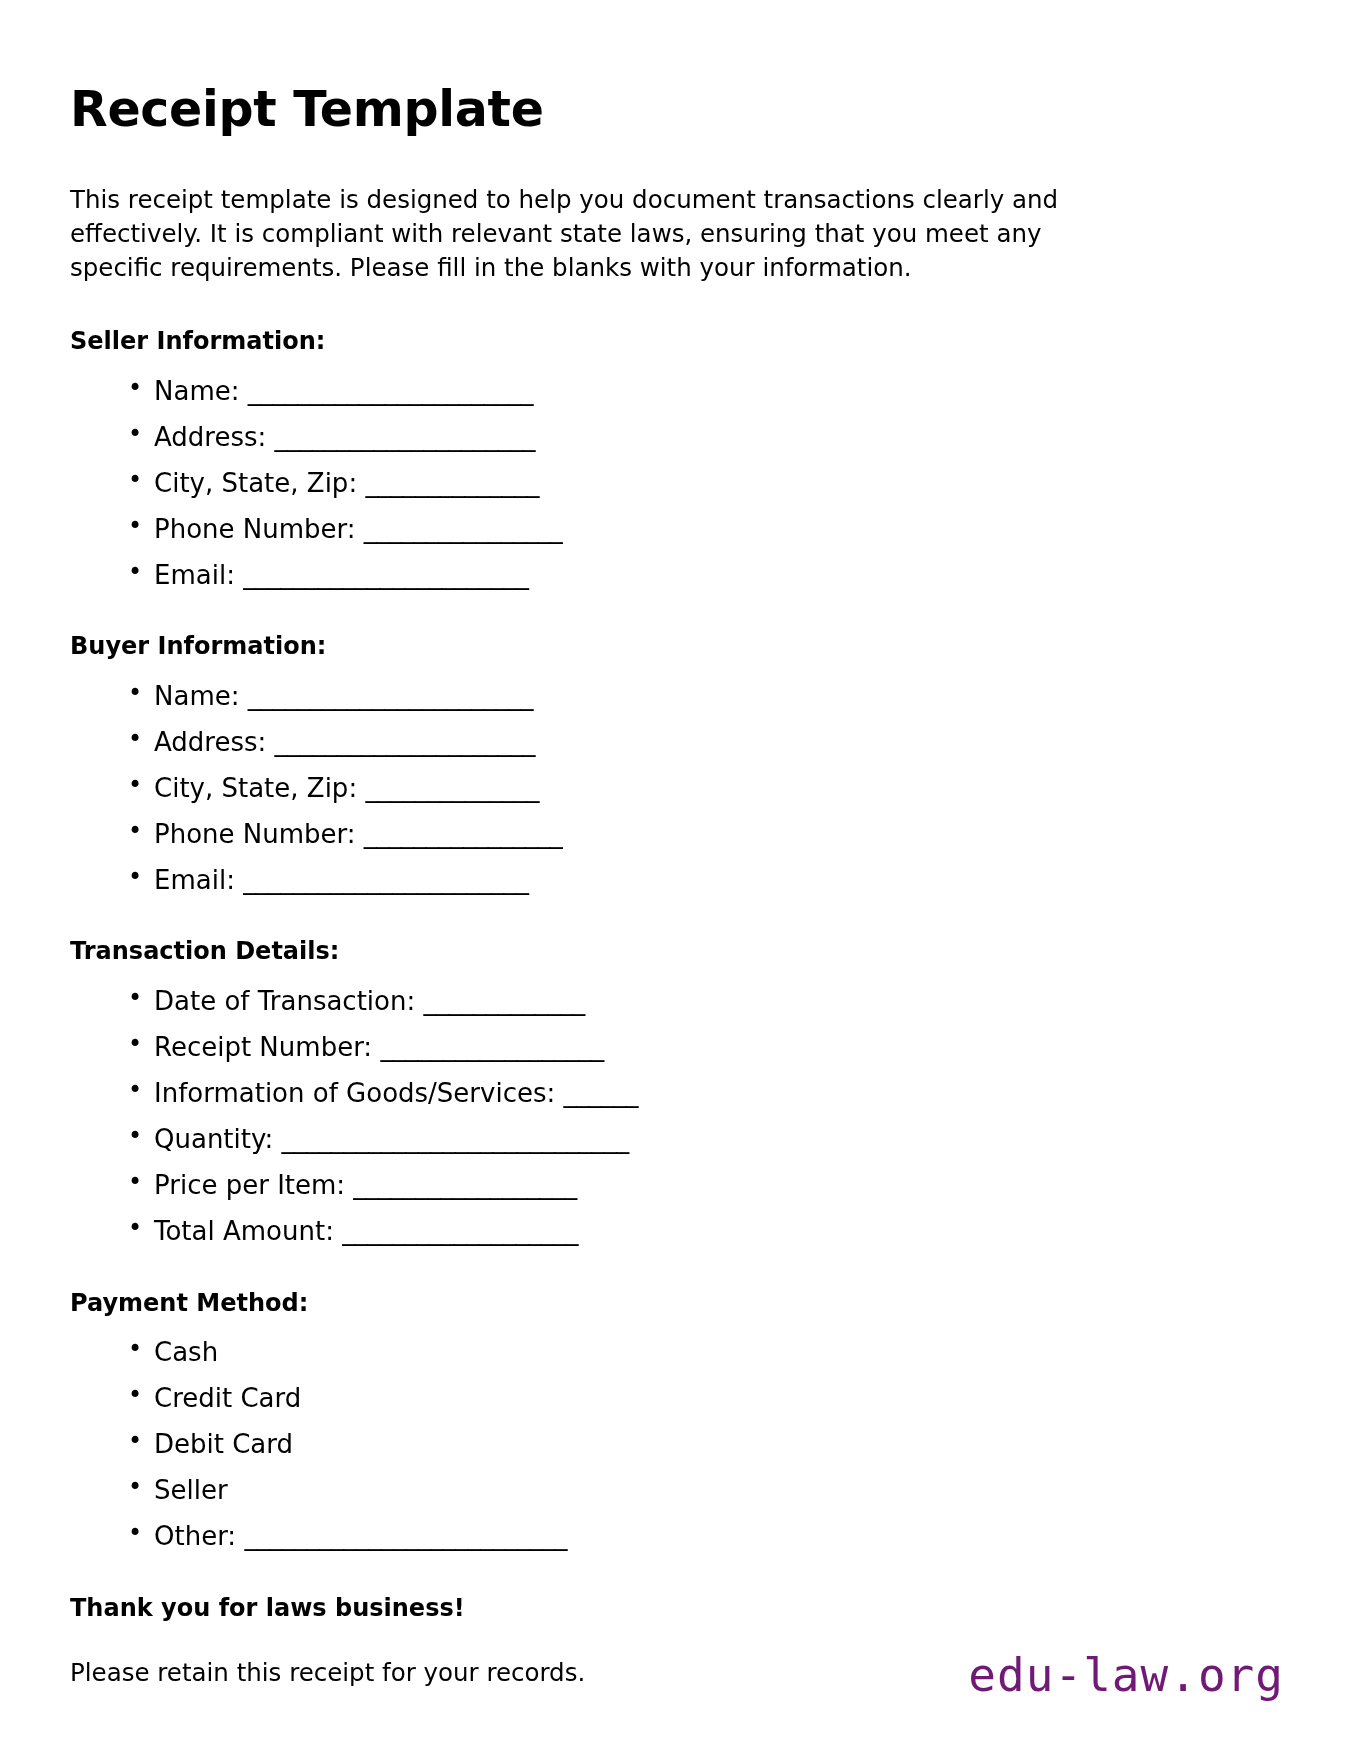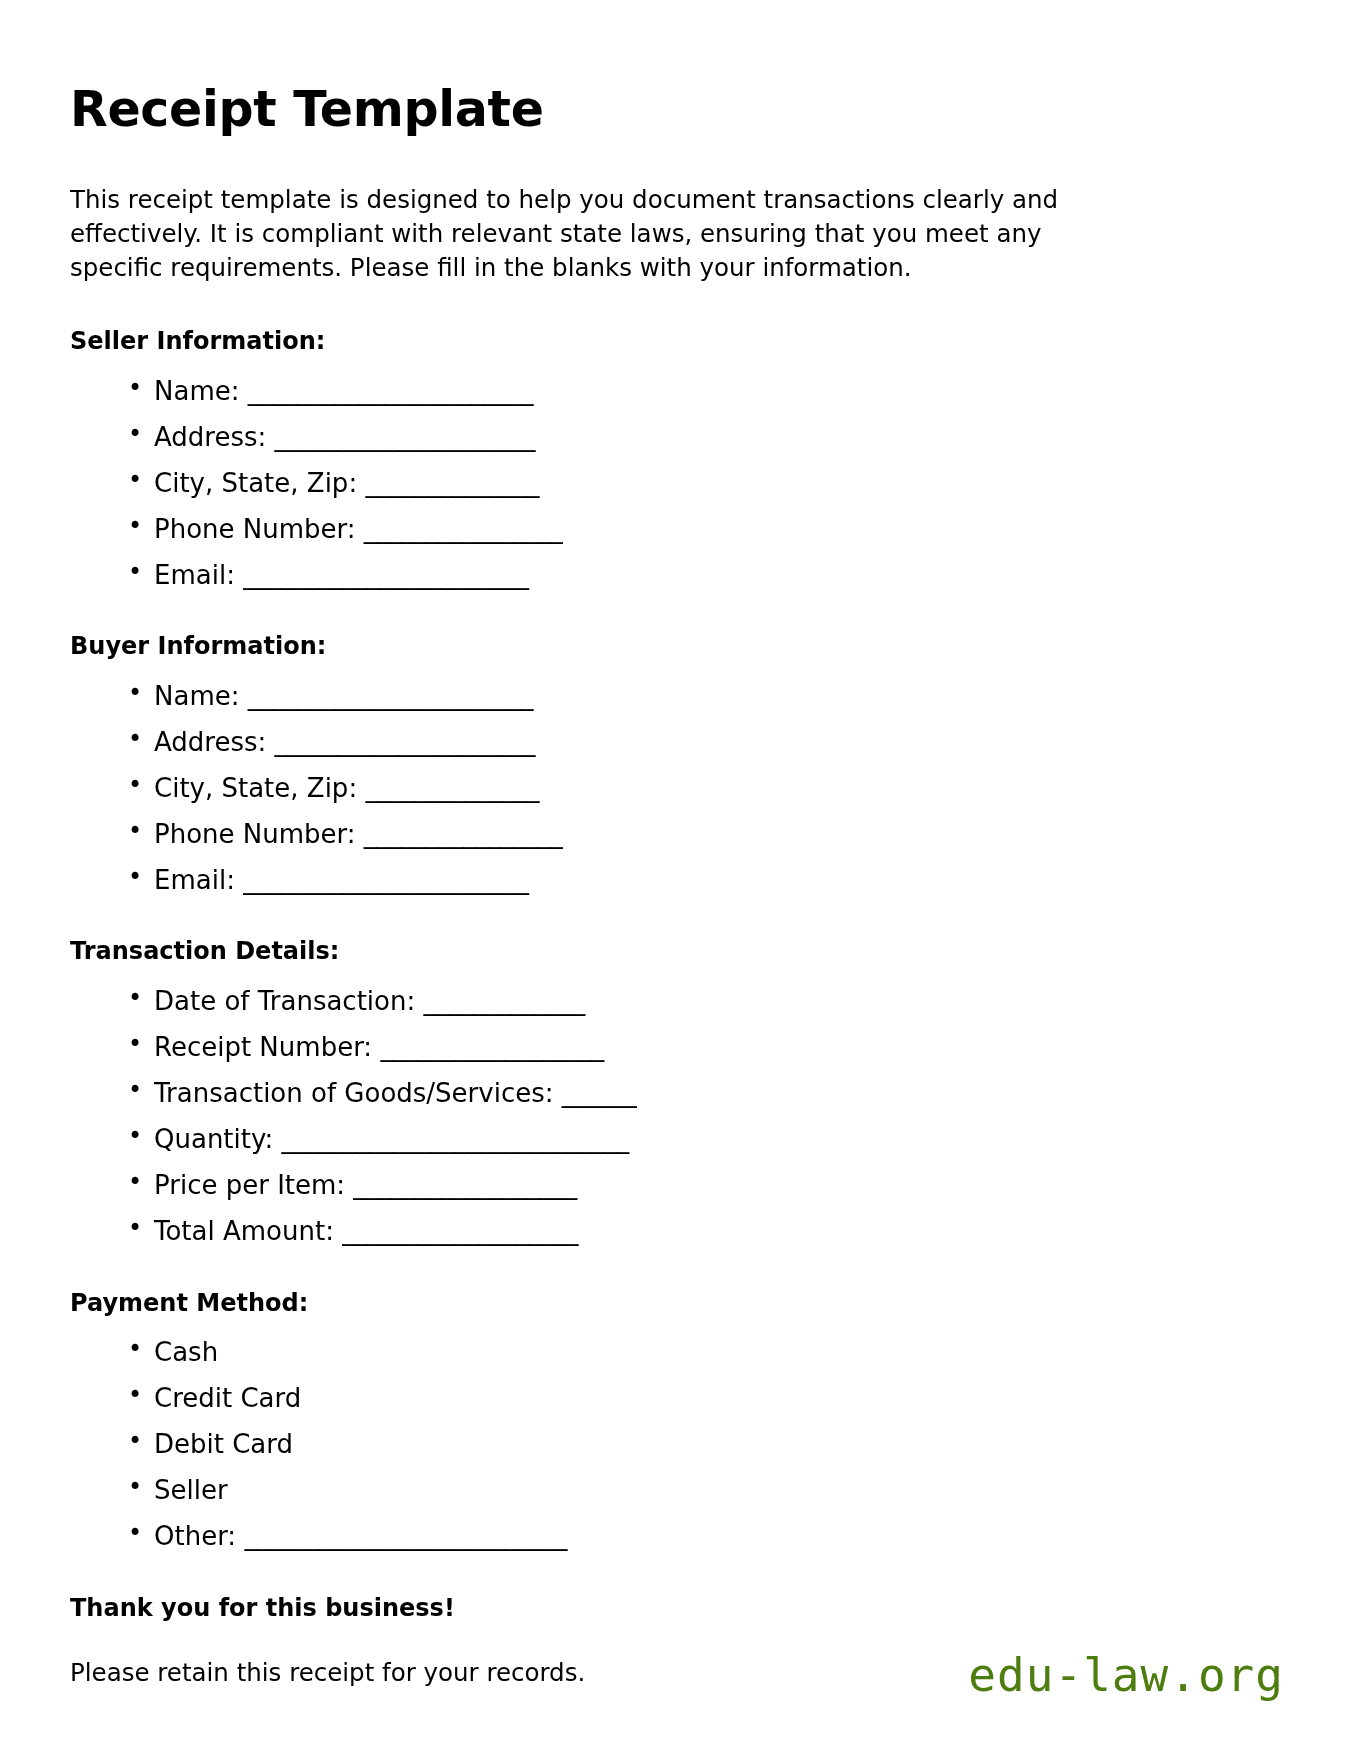--- a/index.html
+++ b/index.html
@@ -76,21 +76,21 @@
     font-size: 24.5px;
     margin: 34px 0 0 0;
     line-height: 1.35;
   }
   .watermark {
     position: absolute;
     right: 78px;
     bottom: 38px;
     font-family: "DejaVu Sans Mono", monospace;
     font-size: 46px;
-    color: #4d7c0f;
+    color: #701a75;
     letter-spacing: 1px;
     white-space: nowrap;
   }
 </style>
 </head>
 <body>
 
 <div class="page">
 
   <h1 class="doc-title">Receipt Template</h1>
@@ -117,36 +117,36 @@
       <li><span>Phone Number:</span> <span class="blank">________________</span></li>
       <li><span>Email:</span> <span class="blank">_______________________</span></li>
     </ul>
   </div>
 
   <div>
     <div class="section-heading">Transaction Details:</div>
     <ul class="fields">
       <li><span>Date of Transaction:</span> <span class="blank">_____________</span></li>
       <li><span>Receipt Number:</span> <span class="blank">__________________</span></li>
-      <li><span>Transaction of Goods/Services:</span> <span class="blank">______</span></li>
+      <li><span>Information of Goods/Services:</span> <span class="blank">______</span></li>
       <li><span>Quantity:</span> <span class="blank">____________________________</span></li>
       <li><span>Price per Item:</span> <span class="blank">__________________</span></li>
       <li><span>Total Amount:</span> <span class="blank">___________________</span></li>
     </ul>
   </div>
 
   <div>
     <div class="section-heading">Payment Method:</div>
     <ul class="fields">
       <li><span>Cash</span></li>
       <li><span>Credit Card</span></li>
       <li><span>Debit Card</span></li>
       <li><span>Seller</span></li>
       <li><span>Other:</span> <span class="blank">__________________________</span></li>
     </ul>
   </div>
 
-  <div class="closing-heading">Thank you for this business!</div>
+  <div class="closing-heading">Thank you for laws business!</div>
   <p class="closing-text">Please retain this receipt for your records.</p>
 
   <div class="watermark">edu-law.org</div>
 
 </div>
 
 </body></html>

